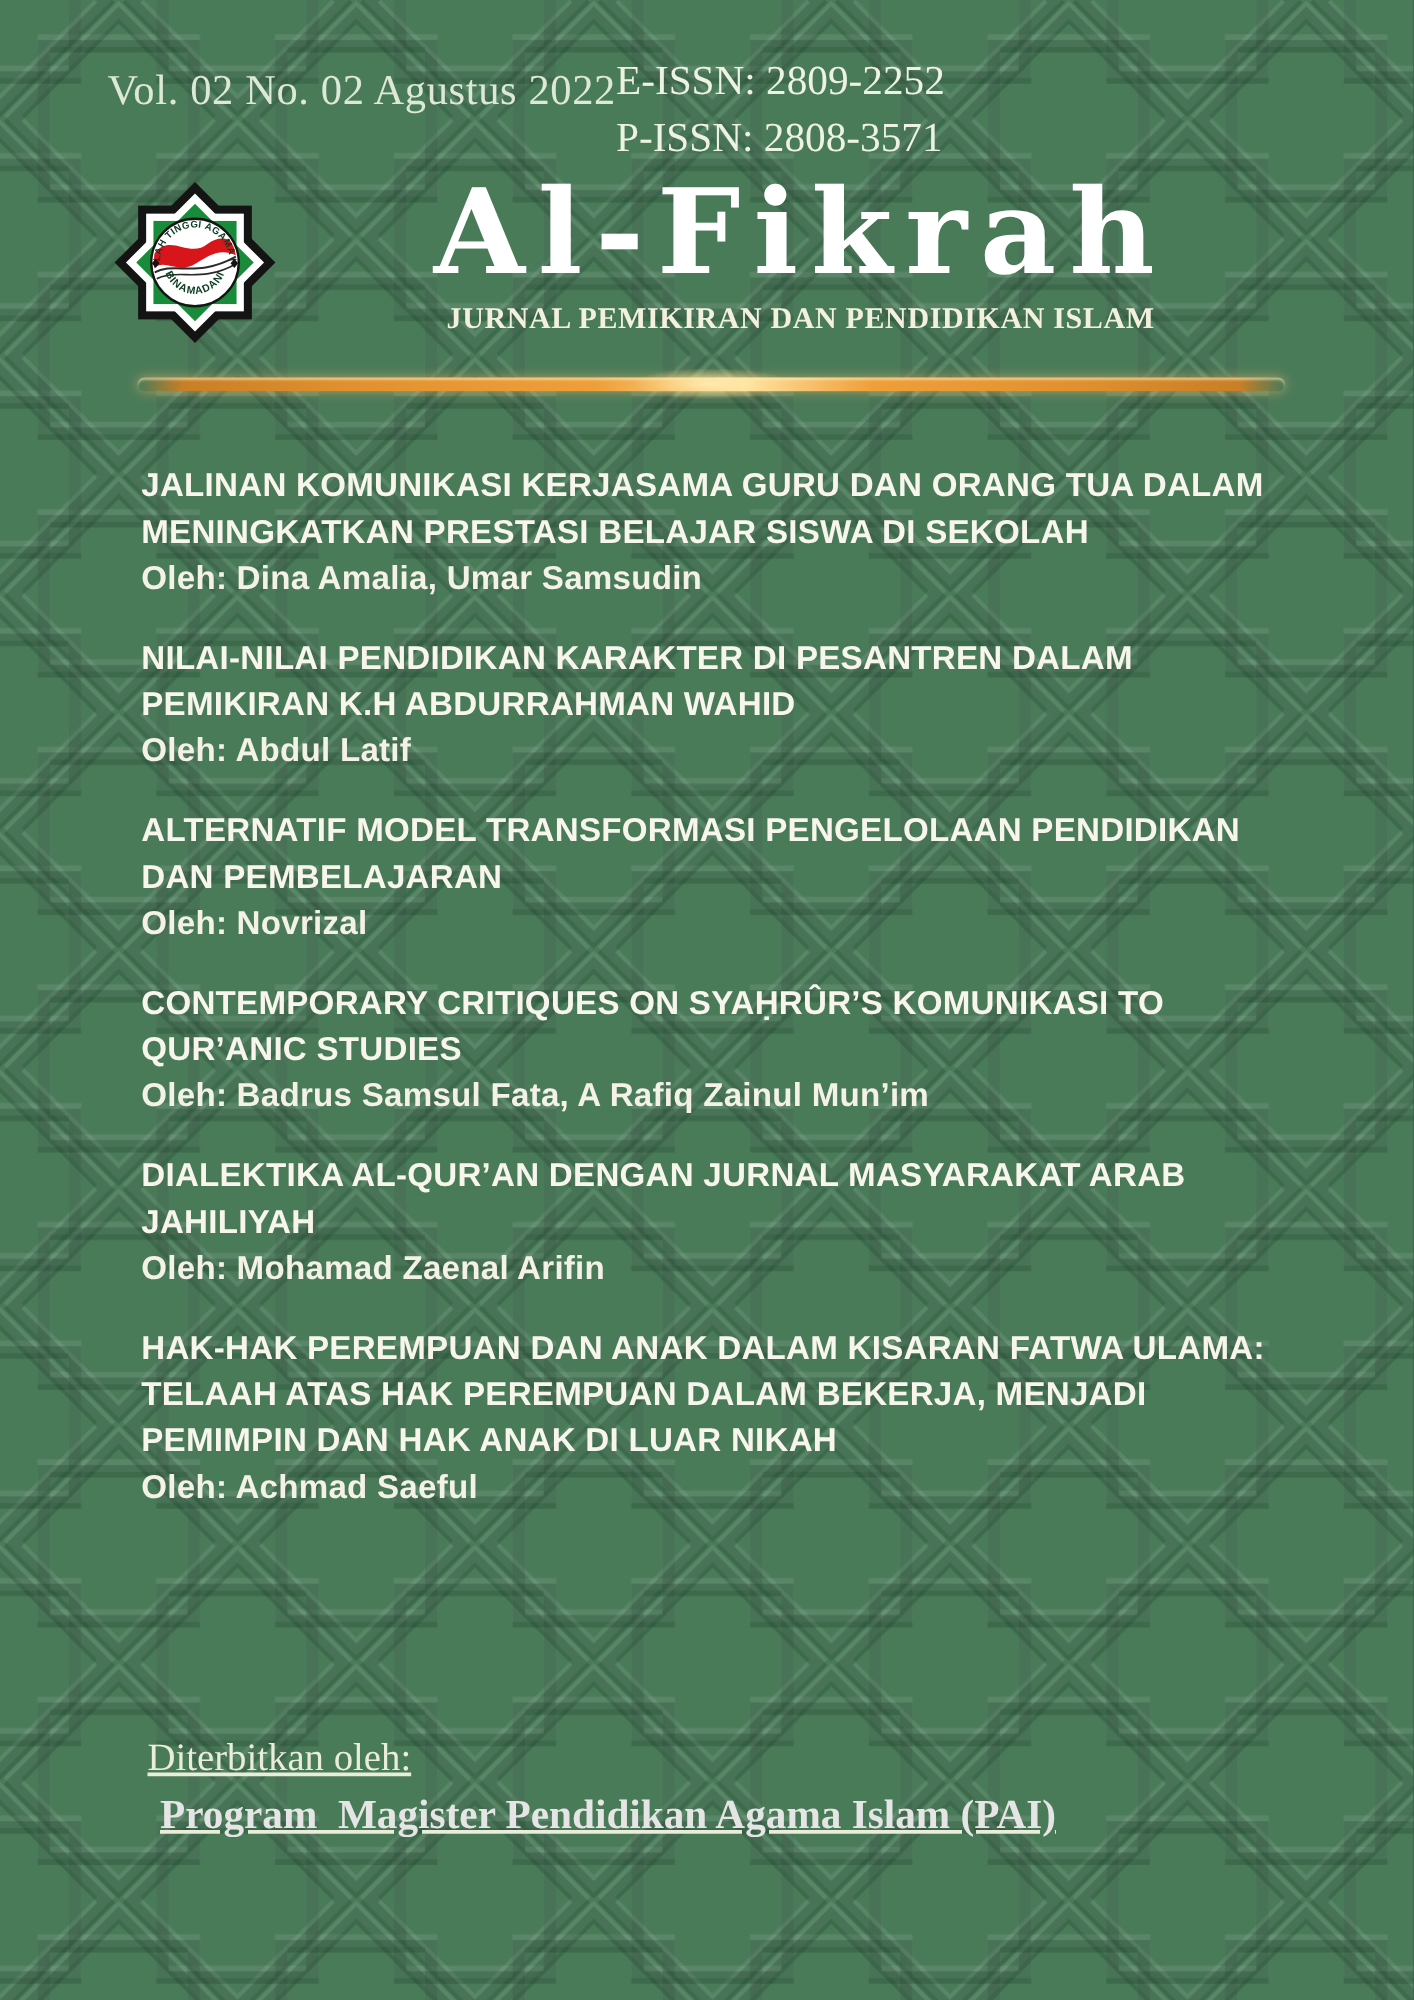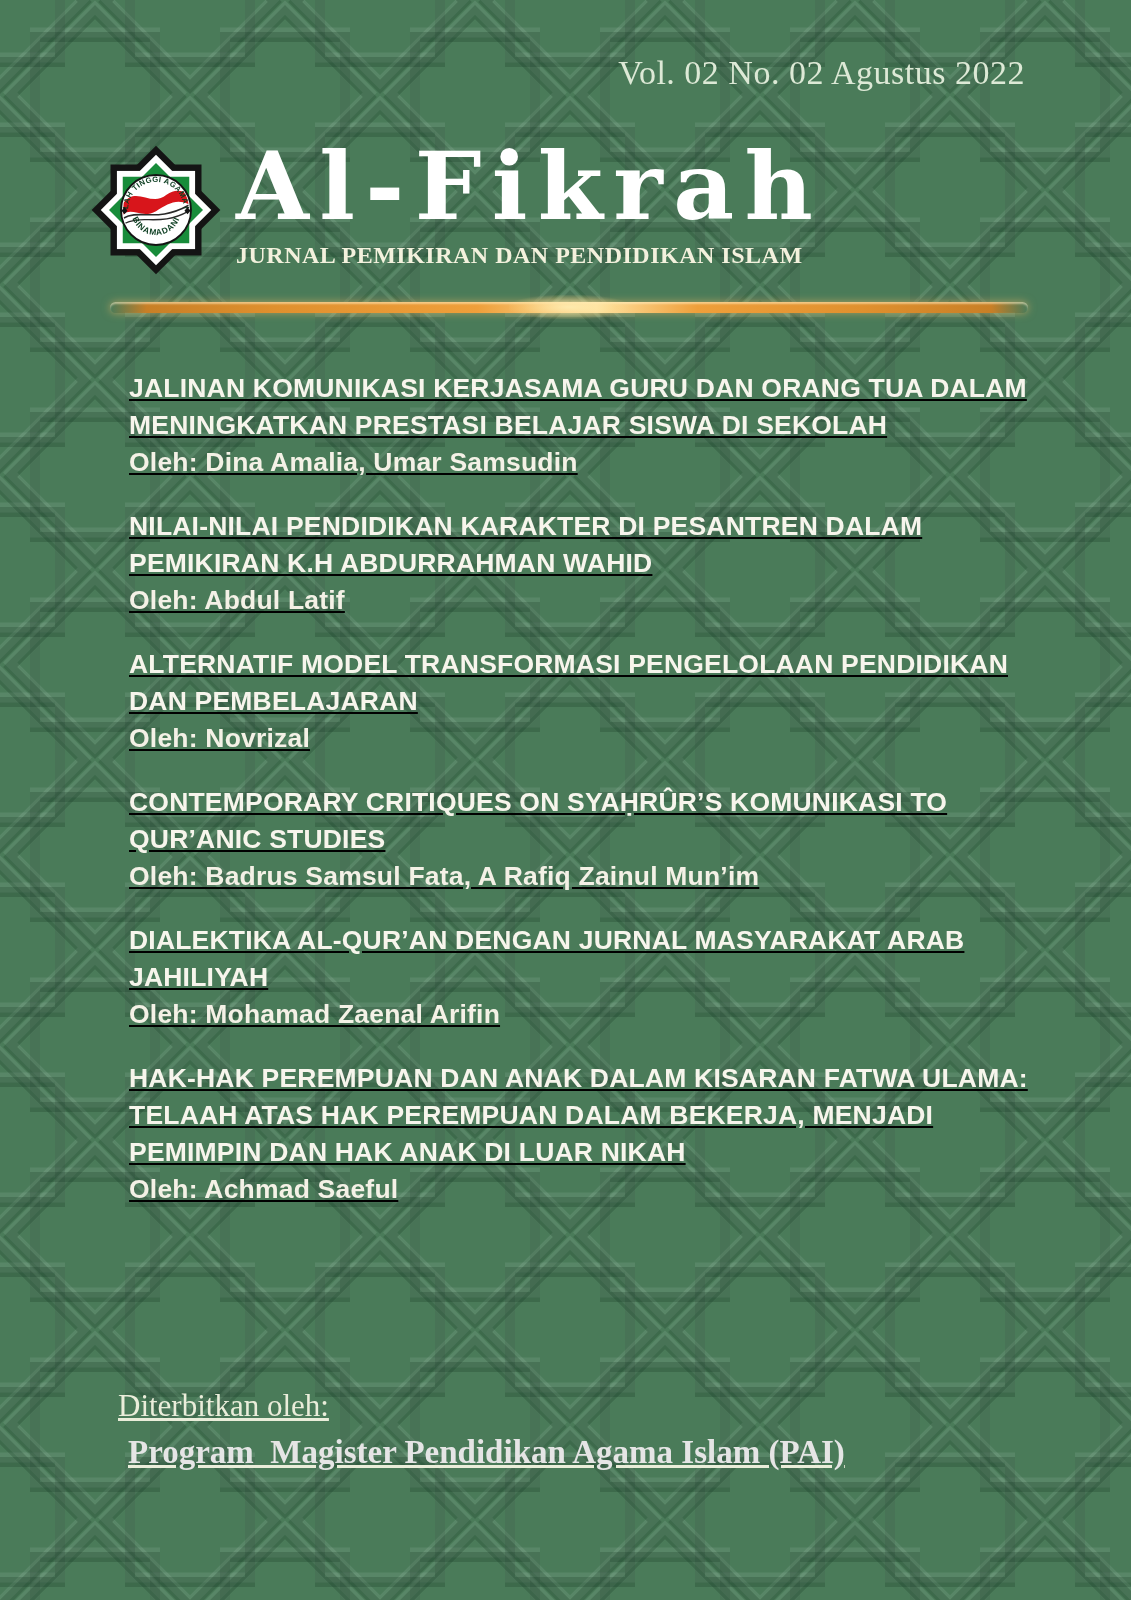--- a/index.html
+++ b/index.html
@@ -9,33 +9,33 @@
     margin:0 auto;
     background:#4a7b59;
     overflow:hidden;
     font-family:"Liberation Sans",sans-serif;
   }
   .bg-pattern{position:absolute;inset:0;display:block;}
 
   
   .top-header{
     position:absolute;top:42px;left:86px;right:106px;
-    display:flex;justify-content:flex-end;align-items:flex-start;
+    display:flex;justify-content:flex-start;align-items:flex-start;
     font-family:"Liberation Serif",serif;
   }
   .volume{margin-top:12px;font-size:34px;color:#dde9d6;letter-spacing:0.5px;}
   .issn-block{text-align:left;font-size:33px;line-height:46px;color:#eef2e2;}
 
   
   .masthead{
     position:absolute;top:134px;left:86px;right:86px;
     display:flex;align-items:flex-start;
   }
   .logo{width:140px;height:140px;flex:0 0 auto;margin-top:6px;}
-  .title-block{flex:1;margin-left:10px;}
+  .title-block{flex:1;text-align:center;margin-left:10px;}
   .journal-title{
     margin:0;
     font-family:"DejaVu Serif",serif;
     font-weight:bold;
     font-size:94px;line-height:104px;
     letter-spacing:0.11em;
     color:#ffffff;
   }
   .journal-subtitle{
     margin:4px 0 0 0;
@@ -57,21 +57,21 @@
     box-shadow:0 0 9px rgba(255,190,100,0.55), inset 0 2px 2px rgba(255,240,200,0.55);
   }
   .gold-glow{
     position:absolute;left:50%;top:-7px;width:120px;height:24px;
     transform:translateX(-50%);
     background:radial-gradient(ellipse at center, rgba(255,238,180,0.85) 0%, rgba(255,220,140,0.25) 55%, rgba(255,220,140,0) 75%);
   }
 
   
   .articles{position:absolute;top:370px;left:113px;width:922px;}
-  .article{margin:0 0 27px 16px;text-decoration:underline;}
+  .article{margin:0 0 27px 0;}
   .article-title{
     margin:0;
     font-size:26.5px;line-height:37px;
     font-weight:bold;
     letter-spacing:0.2px;
     color:#f7f5ec;
   }
   .article-authors{
     margin:0;
     font-size:26.5px;line-height:37px;
@@ -114,20 +114,24 @@
           <use href="#star8" x="0" y="190"></use>
             <use href="#star8" x="190" y="190"></use>
         </g>
       </pattern>
     </defs>
     <rect x="0" y="0" width="1131" height="1600" fill="url(#khatam)"></rect>
   </svg>
 
   <header class="top-header">
     <div class="volume">Vol. 02 No. 02 Agustus 2022</div>
+    <div class="issn-block">
+      <div>E-ISSN: 2809-2252</div>
+      <div>P-ISSN: 2808-3571</div>
+    </div>
   </header>
 
   <div class="masthead">
     <svg class="logo" viewBox="0 0 120 120" aria-hidden="true">
       <defs>
           <clipPath id="cclip">
             <circle cx="60" cy="60" r="28.5"></circle>
           </clipPath>
         </defs>
 

